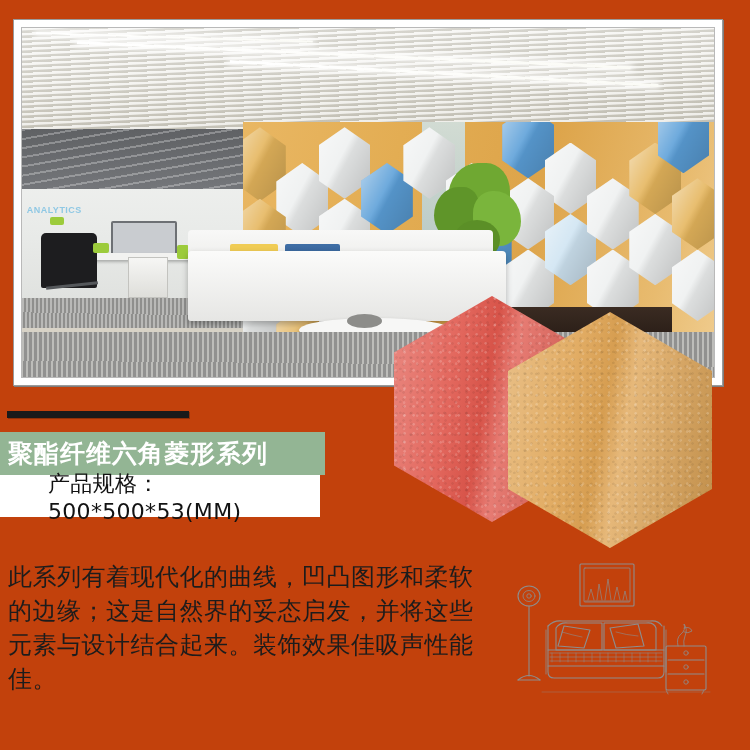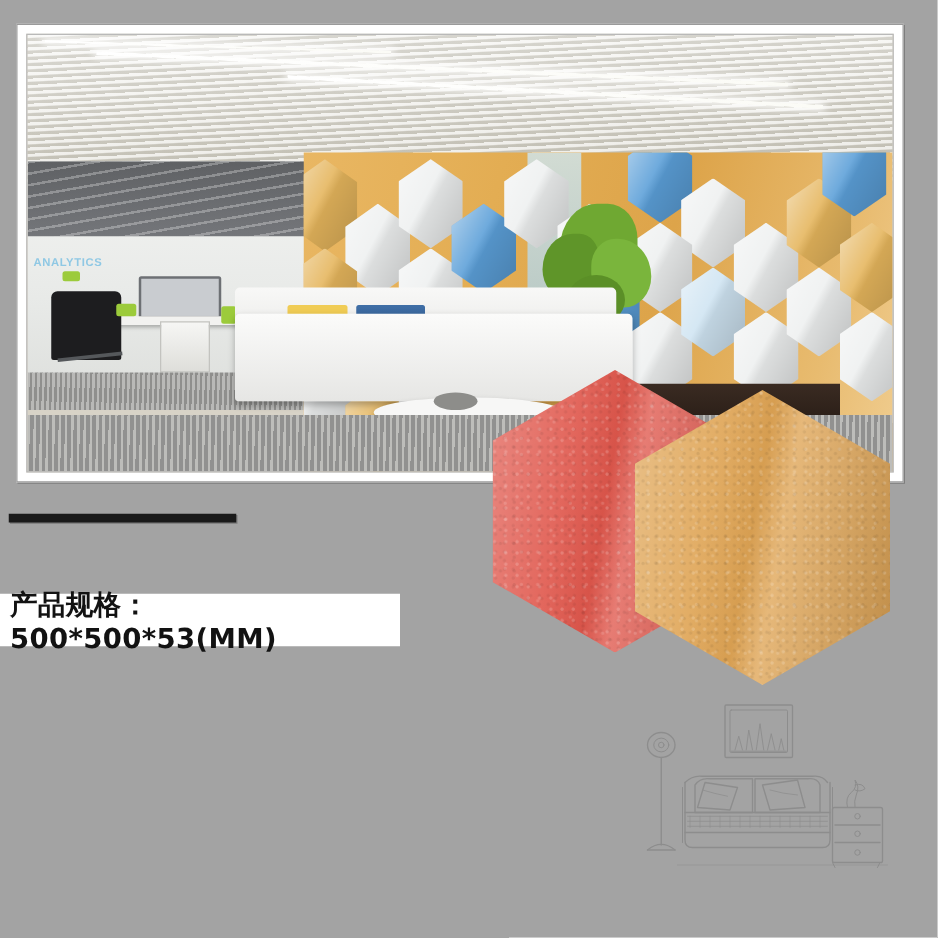--- a/index.html
+++ b/index.html
@@ -5,21 +5,21 @@
   html, body {
     margin: 0; padding: 0;
     width: 750px; height: 750px;
     background: #ebebeb;
     font-family: "Liberation Sans", "DejaVu Sans", sans-serif;
     overflow: hidden;
   }
   #root {
     position: relative;
     width: 750px; height: 750px;
-    background: #a3a3a3;
+    background: #c2410c;
   }
 
   
   .photo-frame {
     position: absolute;
     left: 13px; top: 19px;
     width: 710px; height: 367px;
     background: #ffffff;
     border: 1px solid #9a9a9a;
     box-shadow: 1px 1px 0 #7e7e7e;
@@ -222,23 +222,24 @@
     letter-spacing: 1px; padding-left: 8px;
     font-family: "DejaVu Sans", "Liberation Sans", sans-serif;
   }
   .spec-bar {
     position: absolute; left: 0; top: 475px;
     width: 320px; height: 42px;
     background: #ffffff;
     display: flex; align-items: center;
   }
   .spec-bar span {
-    color: #121212; font-size: 22px; font-weight: bold;
+    color: #121212; font-size: 22px; font-weight: normal;
     padding-left: 8px; letter-spacing: .3px;
     font-family: "DejaVu Sans", "Liberation Sans", sans-serif;
+    margin-left: 40px;
   }
 
   
   .description {
     position: absolute; left: 8px; top: 560px;
     width: 470px;
     font-size: 24px; line-height: 1.42;
     color: #1c1c1c; font-weight: 500;
     font-family: "DejaVu Sans", "Liberation Sans", sans-serif;
     letter-spacing: .5px;
@@ -331,25 +332,29 @@
       <div class="dark-unit"></div>
       <div class="photo-carpet"></div>
     </div>
   </div>
 
   <div class="sample sample-red" style="left:394px; top:296px; width:196px; height:226px;"></div>
   <div class="sample sample-orange" style="left:508px; top:312px; width:204px; height:236px;"></div>
 
   <div class="black-bar"></div>
 
+  <div class="green-banner">
+    <span>聚酯纤维六角菱形系列</span>
+  </div>
 
   <div class="spec-bar">
     <span>产品规格：500*500*53(MM)</span>
   </div>
 
+  <div class="description">此系列有着现代化的曲线，凹凸图形和柔软的边缘；这是自然界的妥态启发，并将这些元素与设计结合起来。装饰效果佳吸声性能佳。</div>
 
   <div class="sketch">
     <svg viewBox="0 0 230 160" width="230" height="160" fill="none" stroke="#8d8d8d" stroke-width="1.1" stroke-linecap="round" stroke-linejoin="round">
 
       <g>
         <rect x="82" y="6" width="54" height="42" rx="1"></rect>
         <rect x="86" y="10" width="46" height="34" rx="1" stroke-width=".8"></rect>
         <path d="M90 42 L93 31 L96 42 M99 42 L101 26 L104 42 M107 42 L110 21 L113 42 M116 42 L119 29 L122 42 M125 42 L127 33 L129 42" stroke-width=".7"></path>
         <path d="M87 43 L131 43" stroke-width=".7"></path>
       </g>

